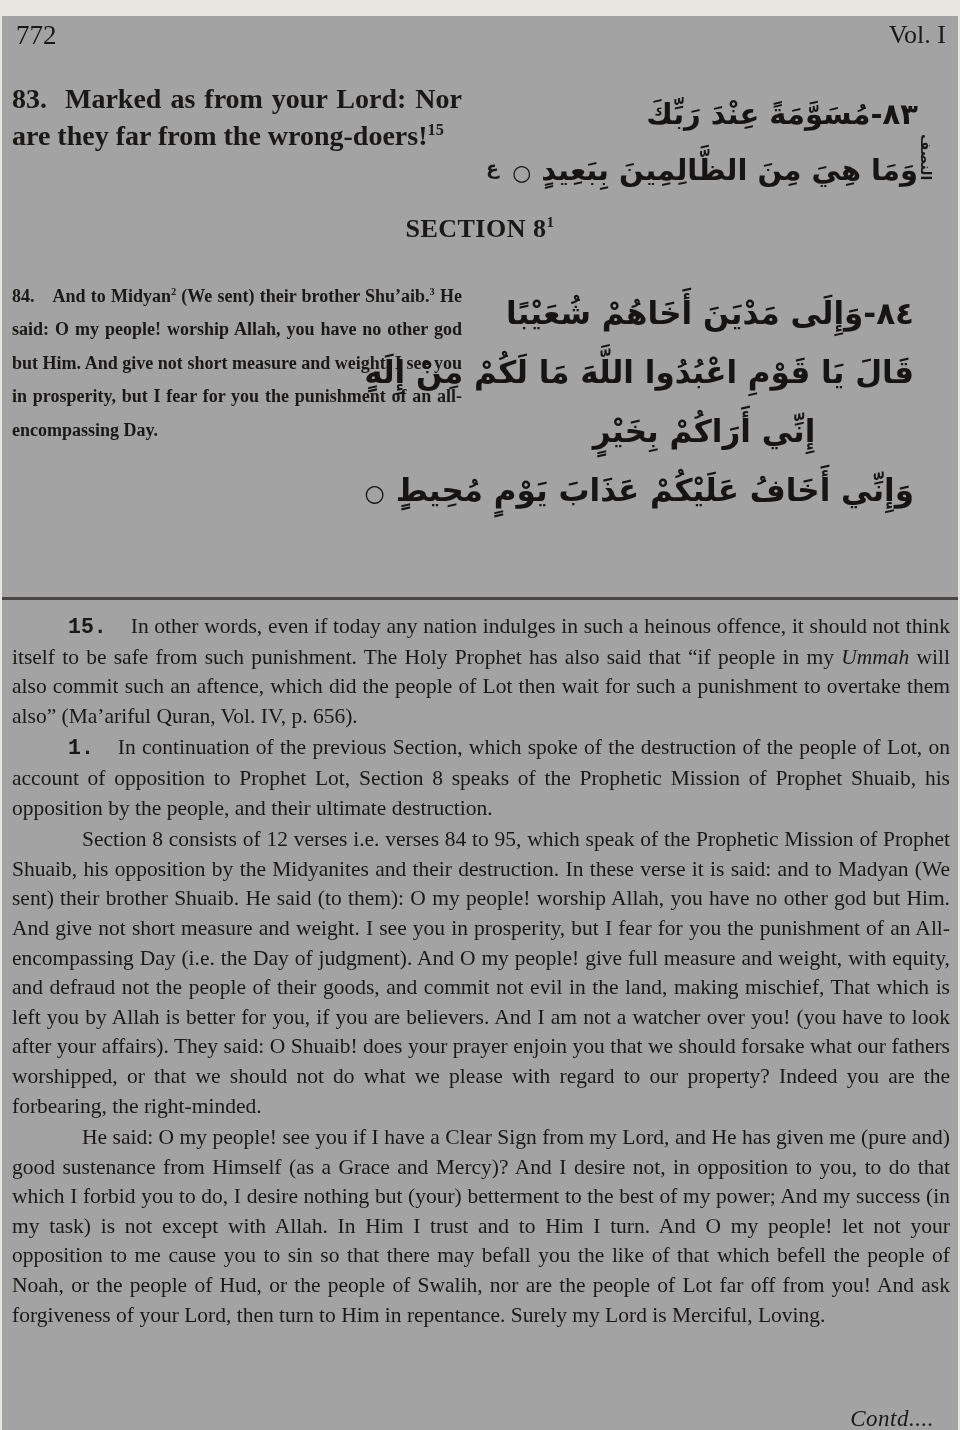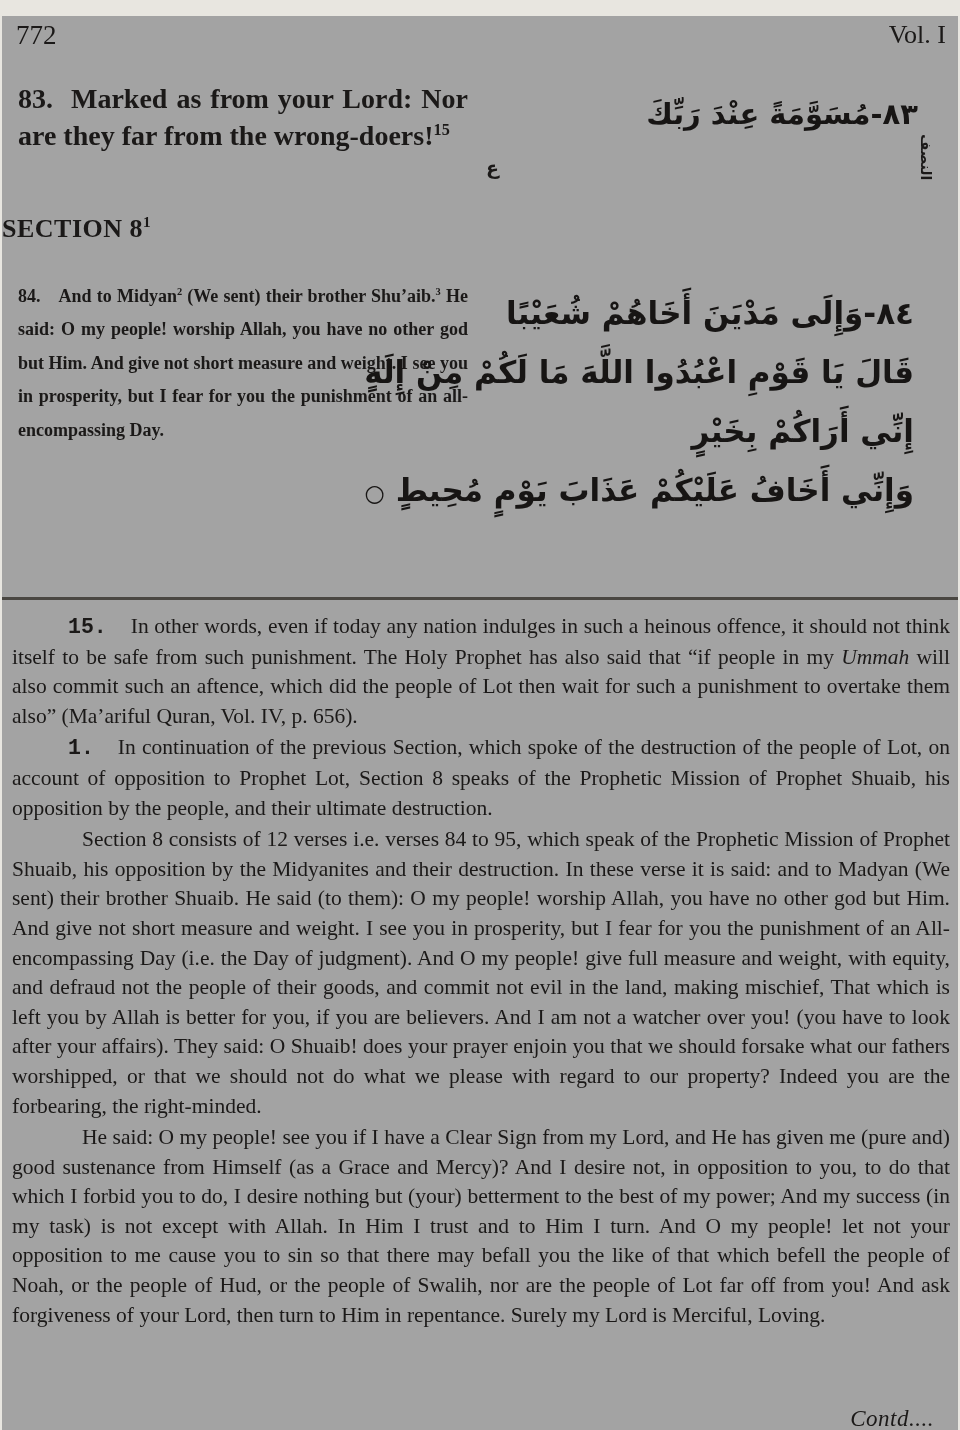--- a/index.html
+++ b/index.html
@@ -15,54 +15,54 @@
   
   .hdr{position:absolute;top:2px;left:0;width:960px;height:40px;}
   .hdr .pnum{position:absolute;left:14px;top:2px;font-size:27px;}
   .hdr .title{
     position:absolute;left:0;right:0;top:0;
     text-align:center;font-style:italic;font-size:28px;word-spacing:7px;letter-spacing:.5px;
   }
   .hdr .vol{position:absolute;right:16px;top:2px;font-size:26px;}
   
   .verse-en{
-    position:absolute;left:16px;width:450px;
+    position:absolute;left:10px;width:450px;
     font-weight:bold;text-align:justify;text-justify:inter-word;
   }
   .v83en{top:64px;font-size:28px;line-height:37px;}
   .v84en{top:264px;font-size:18px;line-height:33.4px;}
   .v-num{margin-right:18px;}
   sup{font-size:.58em;line-height:0;vertical-align:super;}
   
   .verse-ar{
     position:absolute;direction:rtl;text-align:right;
     font-family:"DejaVu Sans", sans-serif;
     font-weight:bold;color:#171514;
   }
   .v83ar{top:70px;left:511px;width:405px;font-size:29px;line-height:56px;}
   .v84ar{top:268px;left:492px;width:420px;font-size:31px;line-height:59px;}
   .ar-line{white-space:nowrap;}
-  .ar-line.align-left{text-align:right;}
+  .ar-line.align-left{text-align:center;}
   .ayah-end{font-size:.75em;}
   
   .nisf{
     position:absolute;left:916px;top:118px;height:90px;
     writing-mode:vertical-rl;
     font-family:"DejaVu Sans", sans-serif;
     font-size:14px;font-weight:bold;letter-spacing:2px;
   }
   .orn{
     position:absolute;left:484px;top:140px;
     font-family:"DejaVu Sans", sans-serif;
     font-size:19px;font-weight:bold;
   }
   
   .sec{
     position:absolute;top:198px;left:0;right:0;
-    font-weight:bold;font-size:26px;letter-spacing:.5px;
+    text-align:center;font-weight:bold;font-size:26px;letter-spacing:.5px;
   }
   
   .rule{position:absolute;top:581px;left:0;width:960px;height:3px;background:#4a4742;}
   
   .fns{
     position:absolute;top:596px;left:10px;width:938px;
     font-size:21.5px;line-height:29.6px;
     text-align:justify;text-justify:inter-word;
   }
   .fns p{margin:0 0 2px 0;}
@@ -83,20 +83,21 @@
     <span class="pnum">772</span>
     <span class="vol">Vol. I</span>
   </div>
 
   <div class="verse-en v83en">
     <span class="v-num">83.</span><span>Marked as from your Lord: Nor are they far from the wrong-doers!</span><sup>15</sup>
   </div>
 
   <div class="verse-ar v83ar">
     <div class="ar-line">٨٣-مُسَوَّمَةً عِنْدَ رَبِّكَ</div>
+    <div class="ar-line"><span>وَمَا هِيَ مِنَ الظَّالِمِينَ بِبَعِيدٍ</span> <span class="ayah-end">○</span></div>
   </div>
 
   <div class="nisf">النصف</div>
   <div class="orn">ع</div>
 
   <div class="sec">
     <span>SECTION 8</span><sup>1</sup>
   </div>
 
   <div class="verse-en v84en">

